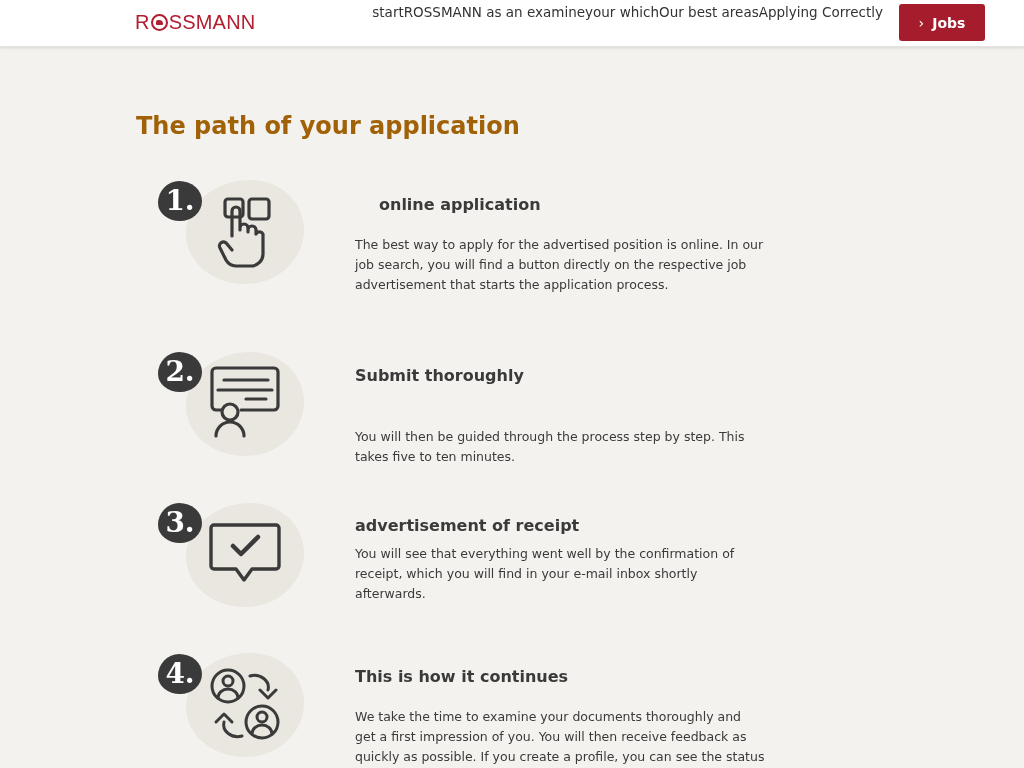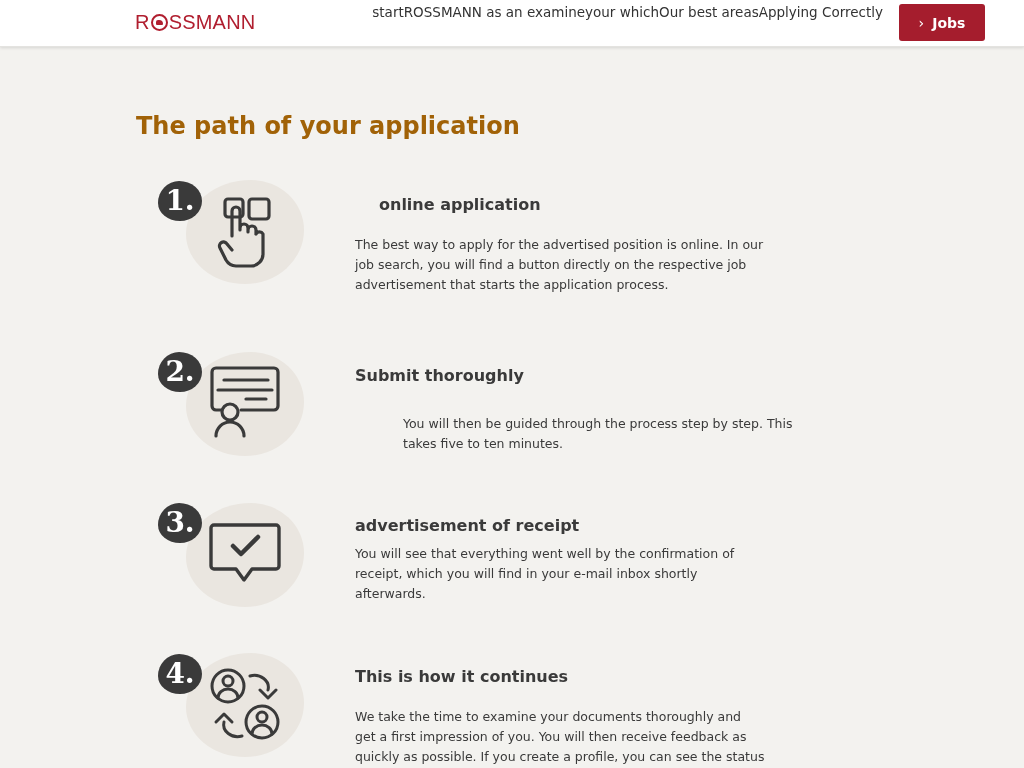--- a/index.html
+++ b/index.html
@@ -118,21 +118,21 @@
     <g fill="none" stroke="#3a3a3a" stroke-width="3.2" stroke-linecap="round" stroke-linejoin="round">
       <path d="M12 44 H6 a4 4 0 0 1 -4 -4 V6 a4 4 0 0 1 4 -4 H64 a4 4 0 0 1 4 4 V40 a4 4 0 0 1 -4 4 H31"></path>
       <line x1="14" y1="14" x2="58" y2="14"></line>
       <line x1="8" y1="24" x2="62" y2="24"></line>
       <line x1="36" y1="33" x2="56" y2="33"></line>
       <circle cx="20" cy="46" r="8"></circle>
       <path d="M6 70 a14 14 0 0 1 28 0"></path>
     </g>
   </svg>
   <h2 class="step-title" style="top:366px;">Submit thoroughly</h2>
-  <p class="step-text" style="top:414px;margin-left:48px;">You will then be guided through the process step by step. This takes five to ten minutes.</p>
+  <p class="step-text" style="top:427px;">You will then be guided through the process step by step. This takes five to ten minutes.</p>
 </section>
 
 <section class="step">
   <div class="blob" style="top:503px;"></div>
   <div class="badge" style="top:503px;">3.</div>
   <svg class="icon" style="left:208px; top:522px;" width="74" height="62" viewBox="0 0 74 62">
     <g fill="none" stroke="#3a3a3a" stroke-width="3.4" stroke-linecap="round" stroke-linejoin="round">
       <path d="M6 3 H68 a3 3 0 0 1 3 3 V44 a3 3 0 0 1 -3 3 H44 L36 58 L28 47 H6 a3 3 0 0 1 -3 -3 V6 a3 3 0 0 1 3 -3 Z"></path>
       <path d="M25 24 L33 32 L50 15" stroke-width="4.5"></path>
     </g>

